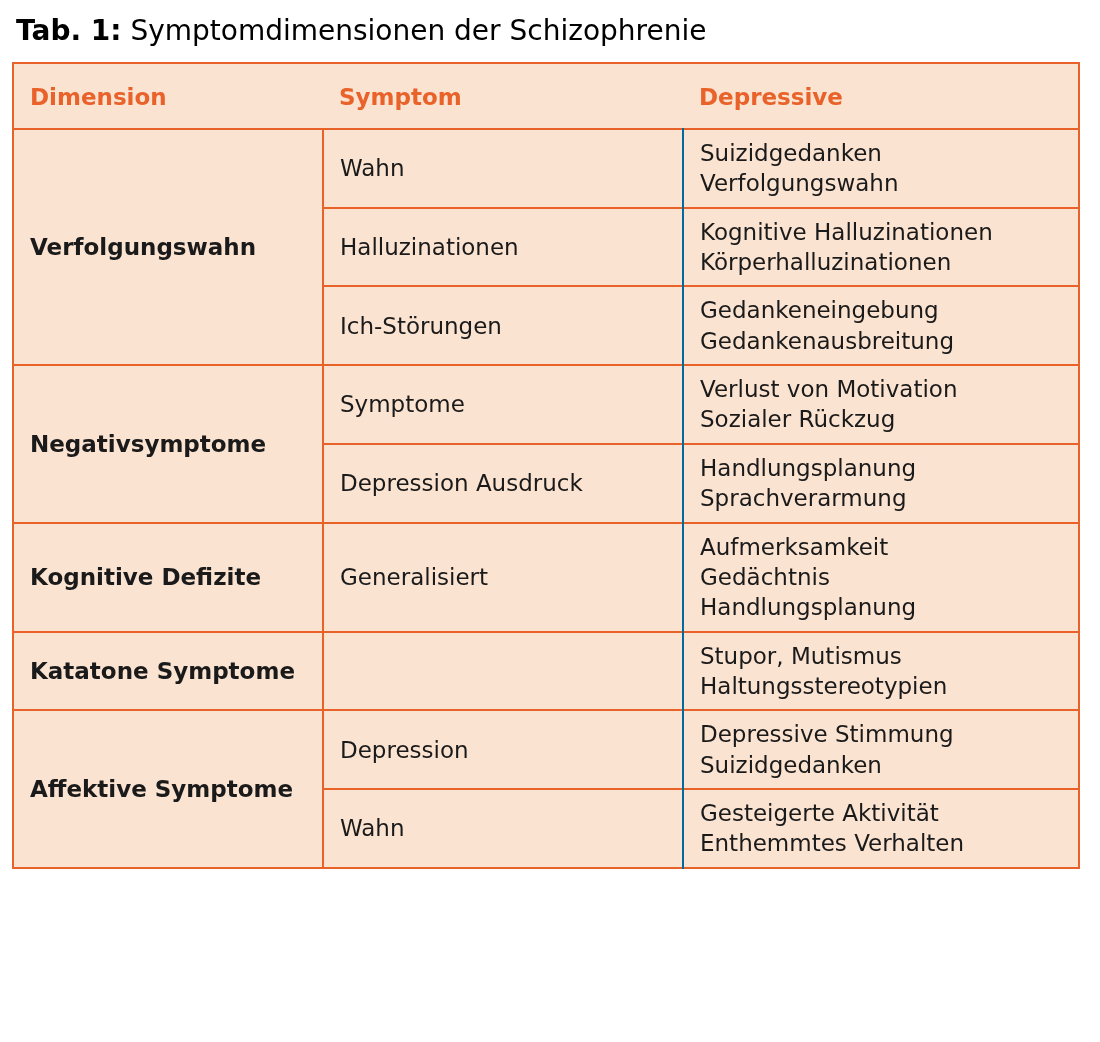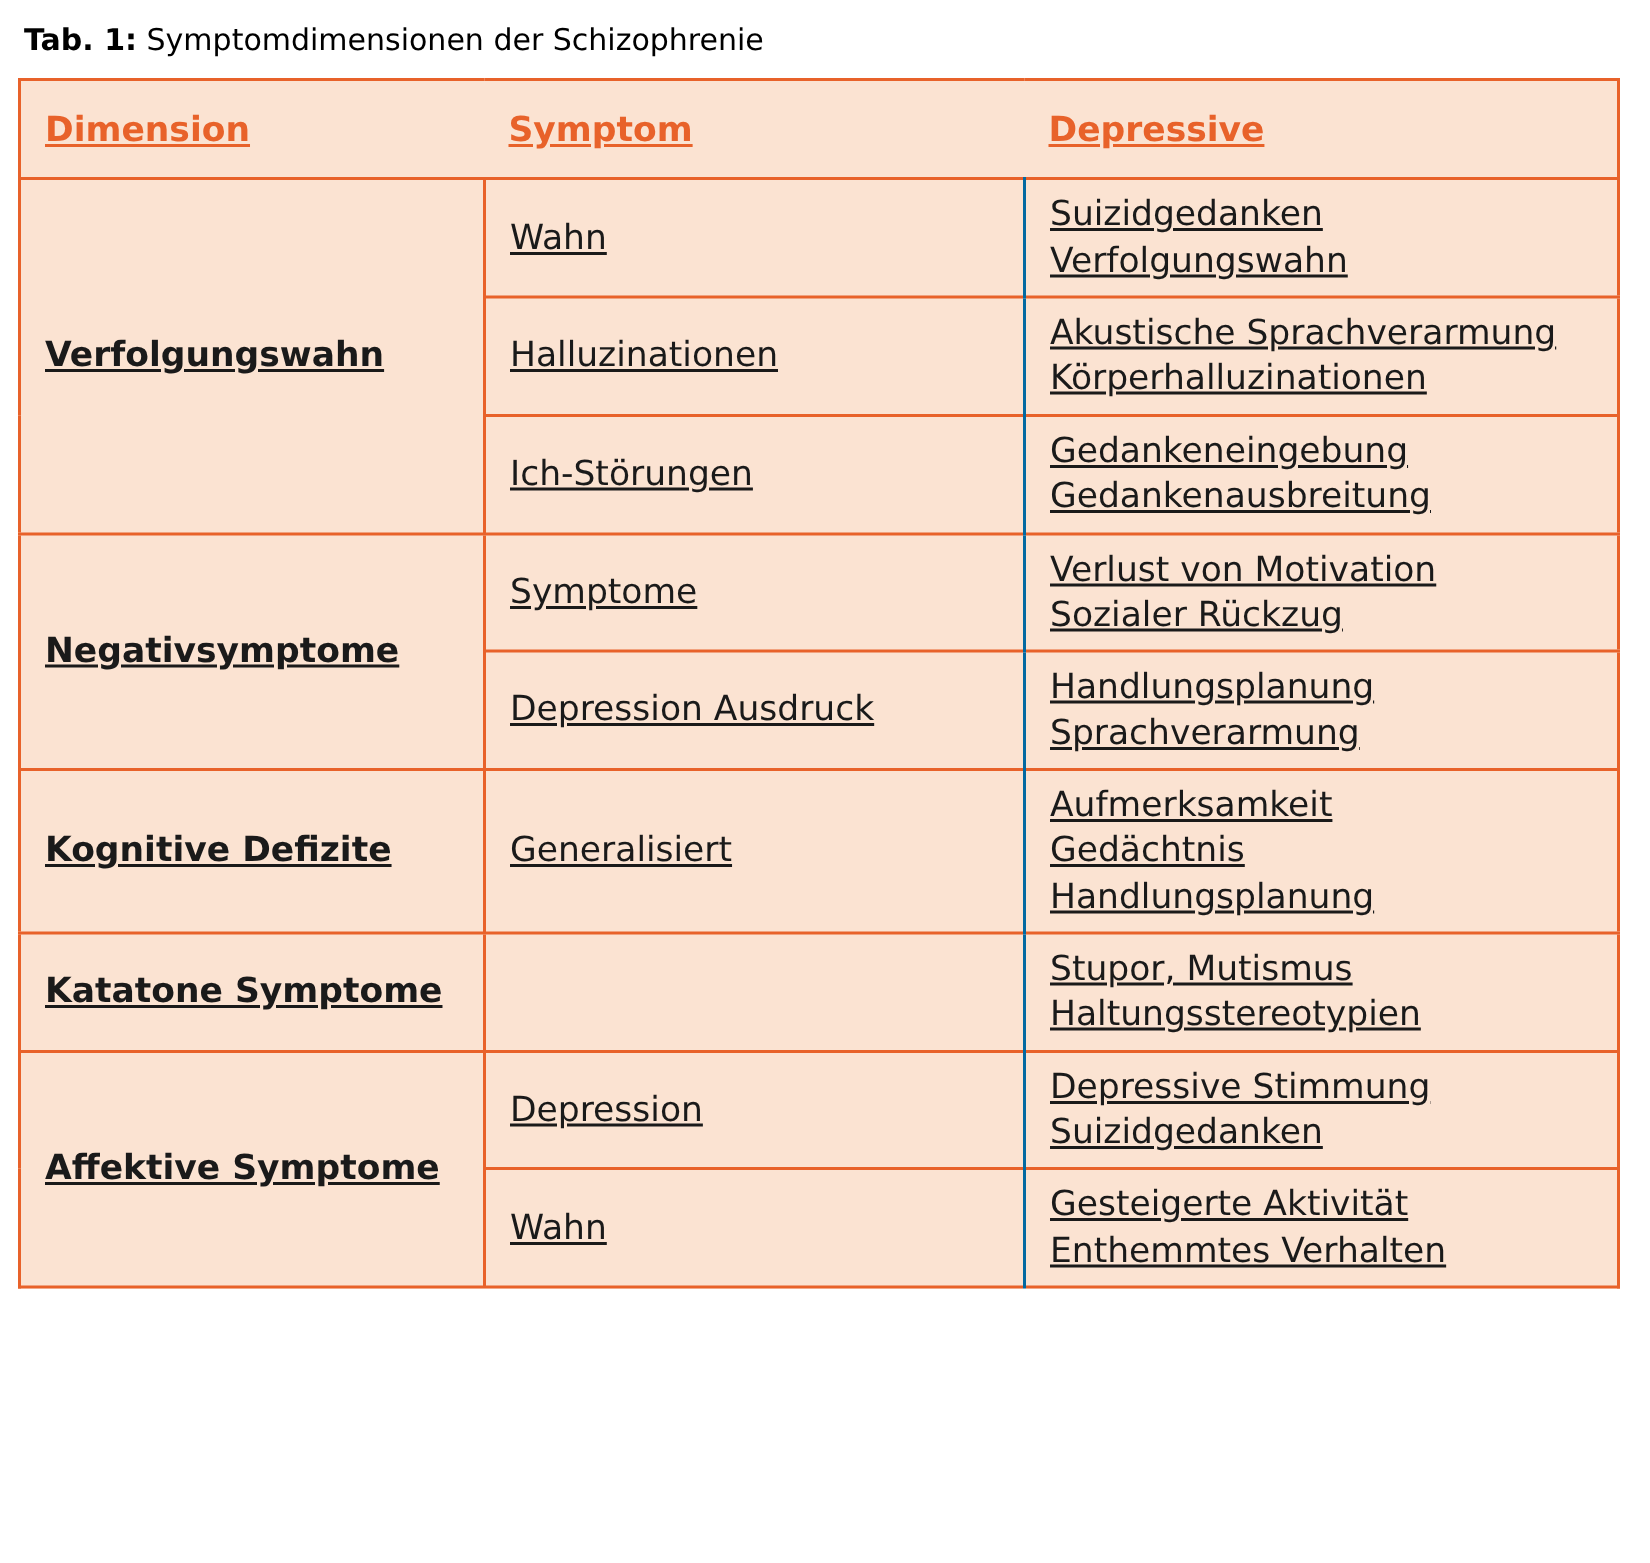--- a/index.html
+++ b/index.html
@@ -14,21 +14,21 @@
     color: #1a1a1a;
     overflow: hidden;
   }
   .page {
     width: 1100px;
     height: 1042px;
     box-sizing: border-box;
     padding: 14px 12px 0 12px;
   }
   .caption {
-    font-size: 20px;
+    font-size: 28px;
     line-height: 1.2;
     margin: 0 0 14px 4px;
     color: #000000;
     white-space: nowrap;
   }
   .caption .caption-label {
     font-weight: bold;
   }
   .caption .caption-text {
     font-weight: normal;
@@ -44,21 +44,20 @@
   table.symptom-table col.col-sym { width: 360px; }
   table.symptom-table col.col-ex  { width: 396px; }
 
   table.symptom-table th,
   table.symptom-table td {
     vertical-align: middle;
     text-align: left;
     padding: 8px 16px;
     font-size: 23px;
     line-height: 1.32;
-    text-decoration: underline;
   }
   table.symptom-table thead th {
     color: #e8622a;
     font-weight: bold;
     font-size: 23px;
     padding-top: 18px;
     padding-bottom: 16px;
   }
   thead tr { border-bottom: 2px solid #e8622a; }
 
@@ -105,21 +104,21 @@
     </thead>
     <tbody id="table-body">
         <tr class="group-start">
           <td class="dim-cell" rowspan="3">Verfolgungswahn</td>
           <td class="sym-cell">Wahn</td>
           <td class="ex-cell">Suizidgedanken
 Verfolgungswahn</td>
         </tr>
         <tr class="sub-row">
           <td class="sym-cell">Halluzinationen</td>
-          <td class="ex-cell">Akustische Sprachverarmung
+          <td class="ex-cell">Kognitive Halluzinationen
 Körperhalluzinationen</td>
         </tr>
         <tr class="sub-row">
           <td class="sym-cell">Ich-Störungen</td>
           <td class="ex-cell">Gedankeneingebung
 Gedankenausbreitung</td>
         </tr>
         <tr class="group-start">
           <td class="dim-cell" rowspan="2">Negativsymptome</td>
           <td class="sym-cell">Symptome</td>

